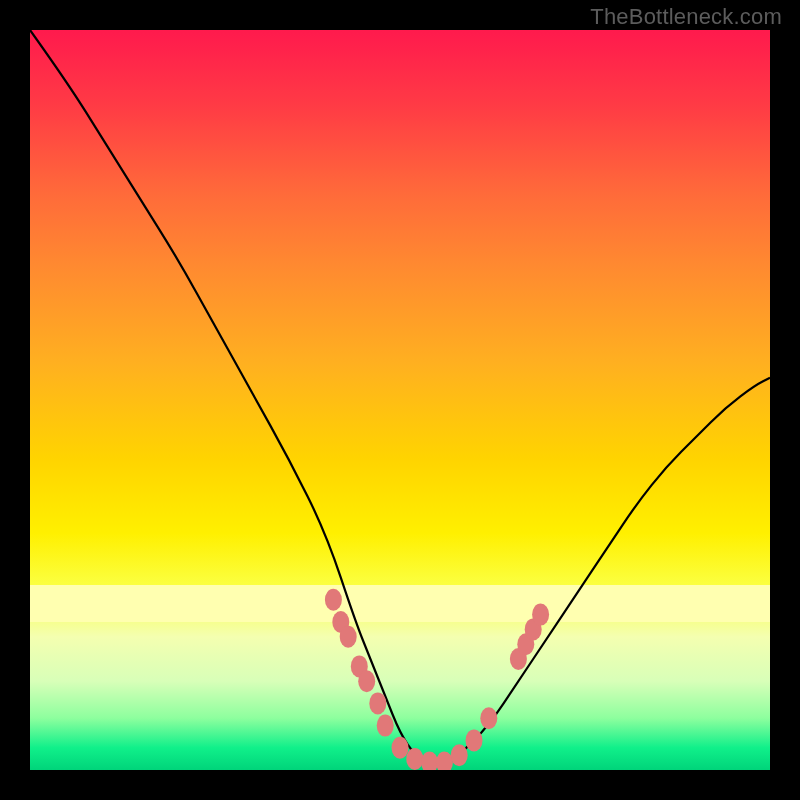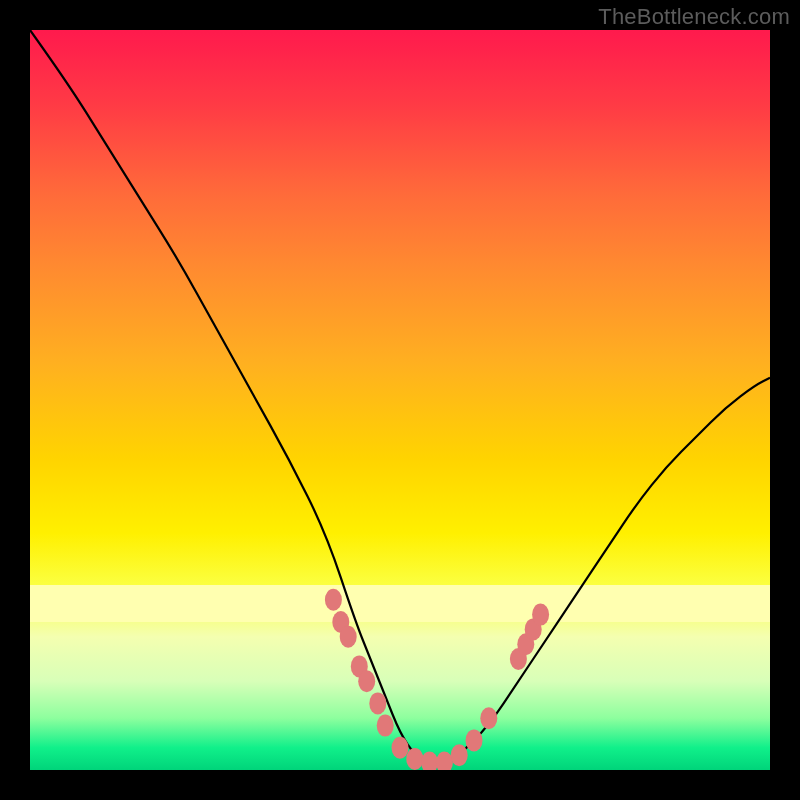--- a/index.html
+++ b/index.html
@@ -49,21 +49,21 @@
     background: #ffffb0;
   }
   .svg-layer {
     position: absolute;
     left: 0;
     top: 0;
   }
   .watermark {
     position: absolute;
     top: 4px;
-    right: 10px;
+    right: 18px;
     color: #5c5c5c;
     font-size: 22px;
     letter-spacing: 0.2px;
     font-weight: 500;
     user-select: none;
   }
 </style>
 </head>
 <body>
 

